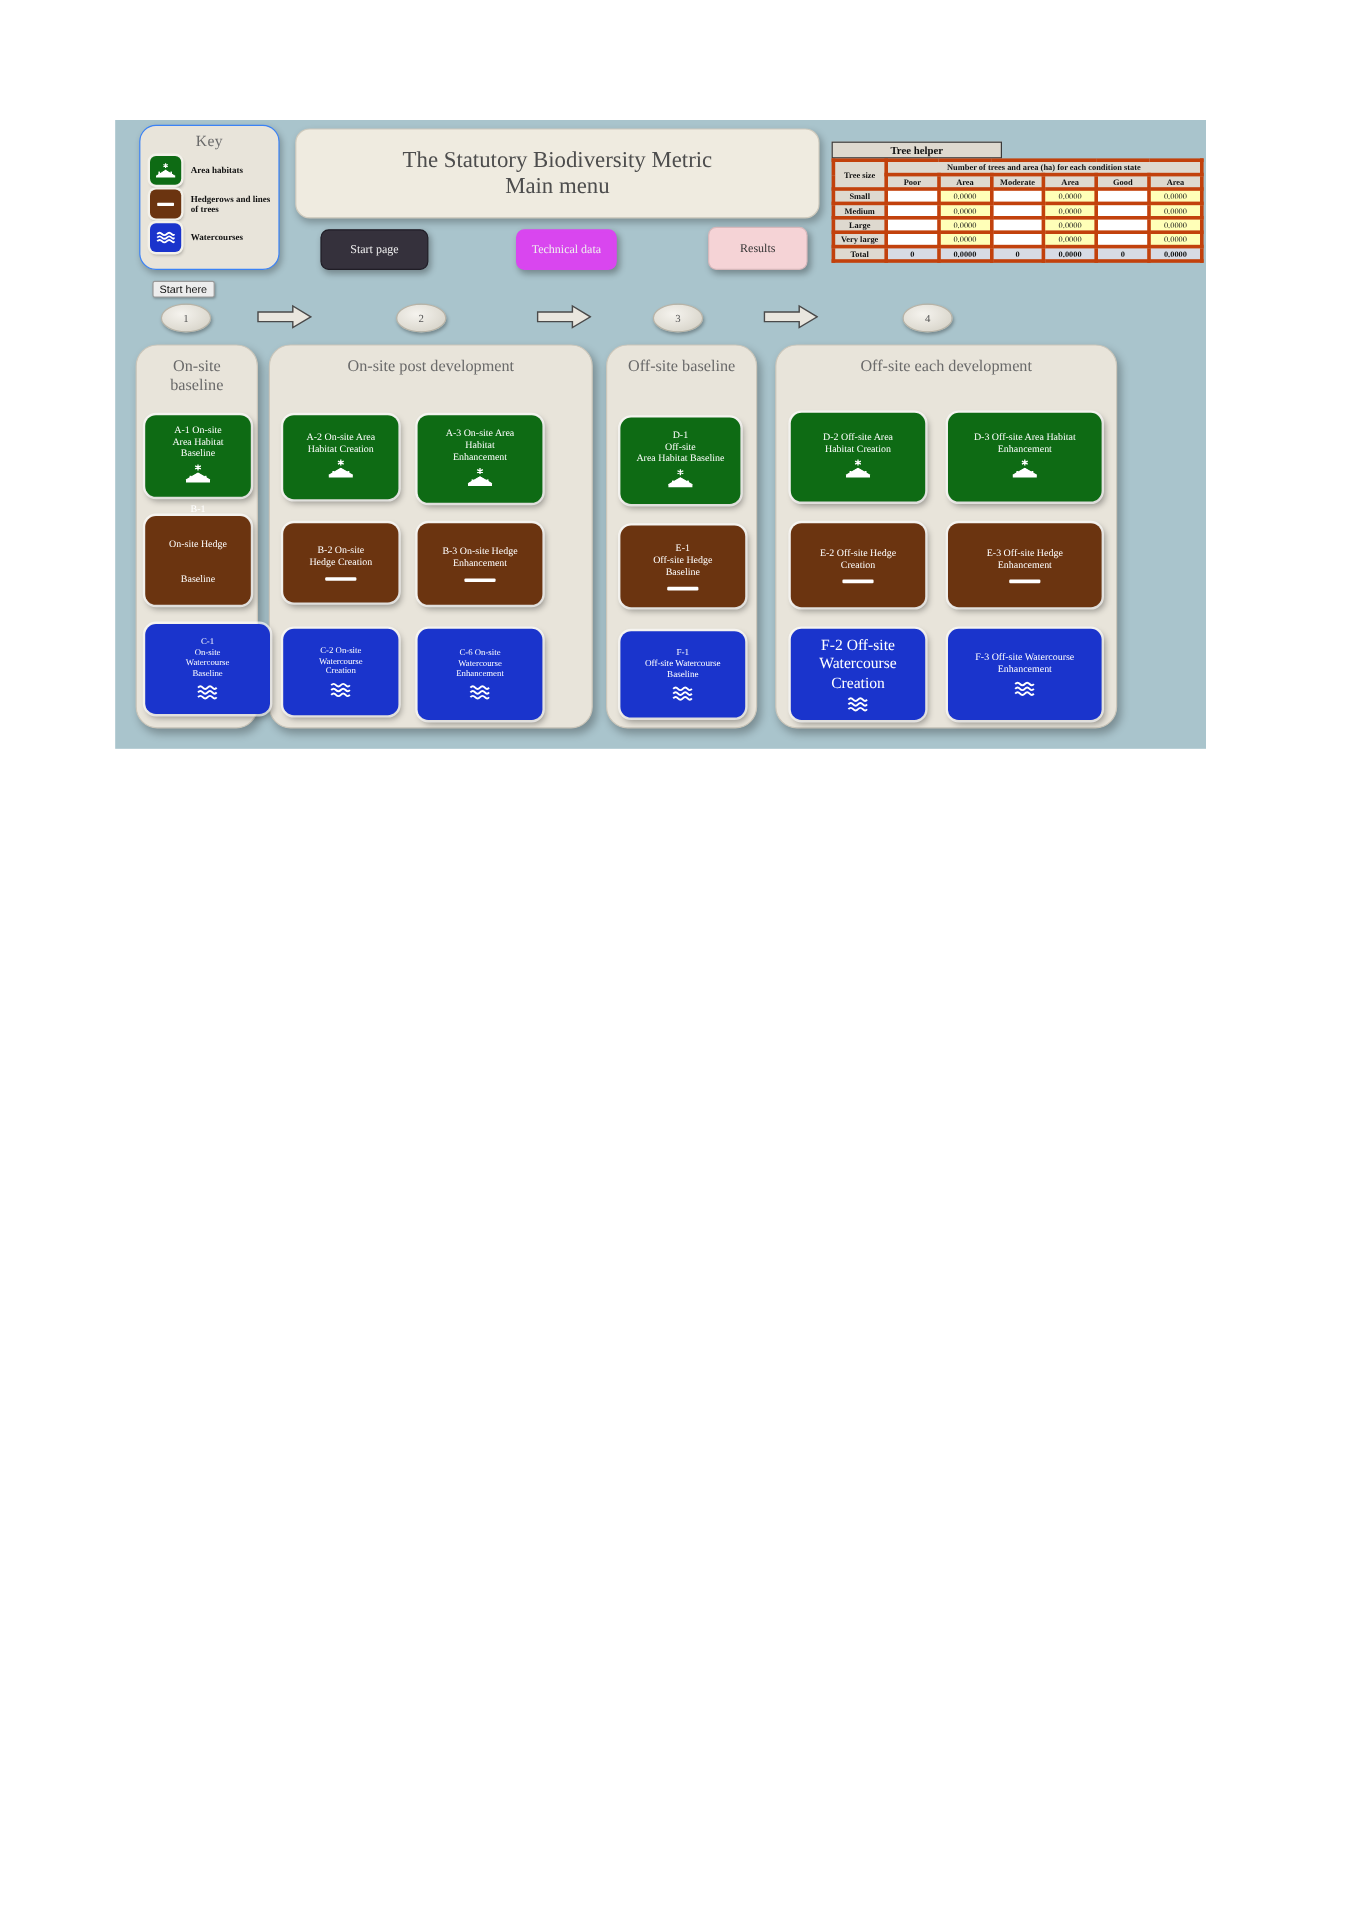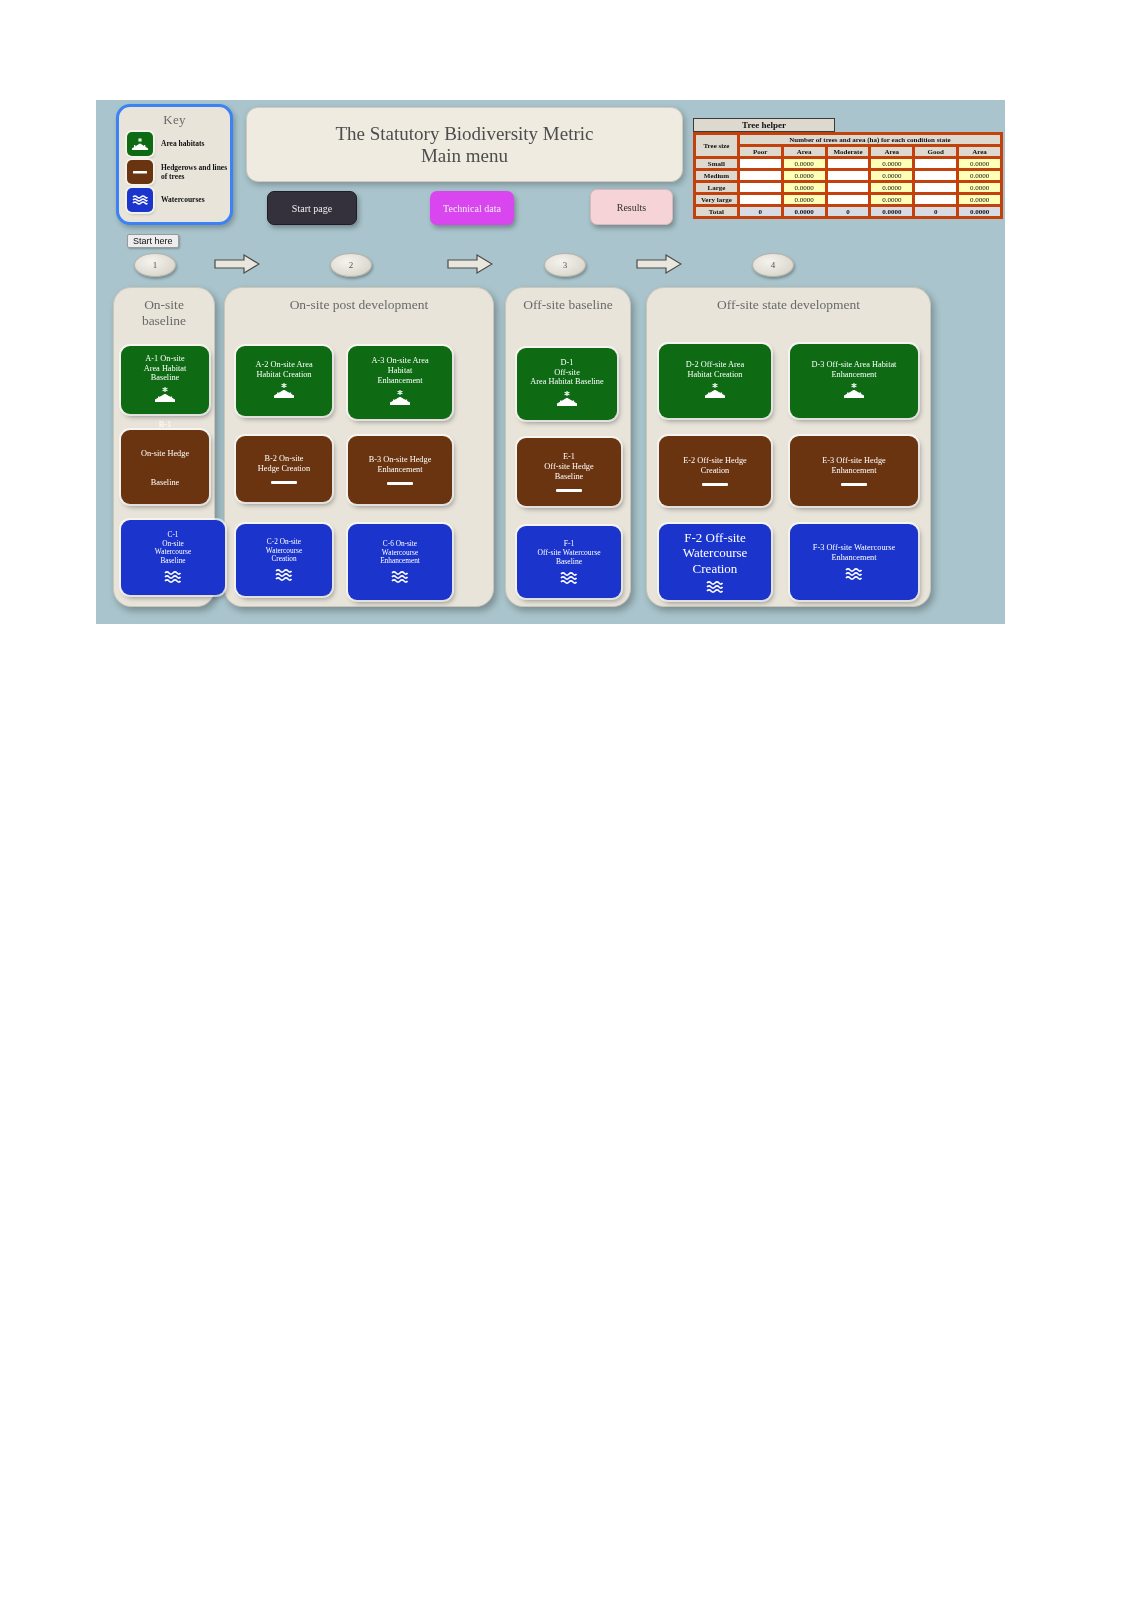--- a/index.html
+++ b/index.html
@@ -23,21 +23,21 @@
     width: 909px; height: 524px;
     background: #a9c4cc;
   }
 
   
   #key-panel {
     position: absolute;
     left: 20px; top: 4px;
     width: 117px; height: 121px;
     background: #e8e4da;
-    border: 3px solid #3b82f6;
+    border: 1px solid #3b82f6;
     border-radius: 14px;
     box-shadow: 2px 3px 5px rgba(0,0,0,0.25);
   }
   #key-title {
     text-align: center;
     font-size: 13px;
     color: #6a6a6a;
     padding-top: 5px;
     letter-spacing: .3px;
   }
@@ -364,21 +364,21 @@
 
     <div class="stage" id="stage2">
       <div class="stage-title">On-site post development</div>
     </div>
 
     <div class="stage" id="stage3">
       <div class="stage-title">Off-site baseline</div>
     </div>
 
     <div class="stage" id="stage4">
-      <div class="stage-title">Off-site state development</div>
+      <div class="stage-title">Off-site each development</div>
     </div>
 
     <div id="cards-layer">
         <div class="card green" style="left: 25px; top: 246px; width: 88px; height: 68px; font-size: 8.3px;">
           <div class="lbl">A-1 On-site</div>
           <div class="lbl">Area Habitat</div>
           <div class="lbl">Baseline</div>
           <div class="glyph"><svg width="26" height="18" viewBox="0 0 26 18">
               <path d="M3 14 L13 8 L23 14 L23 16 L3 16 Z" fill="#fff"></path>
               <path d="M3 14 L13 8.3 L23 14" fill="none" stroke="currentColor" stroke-width="0.9"></path>

